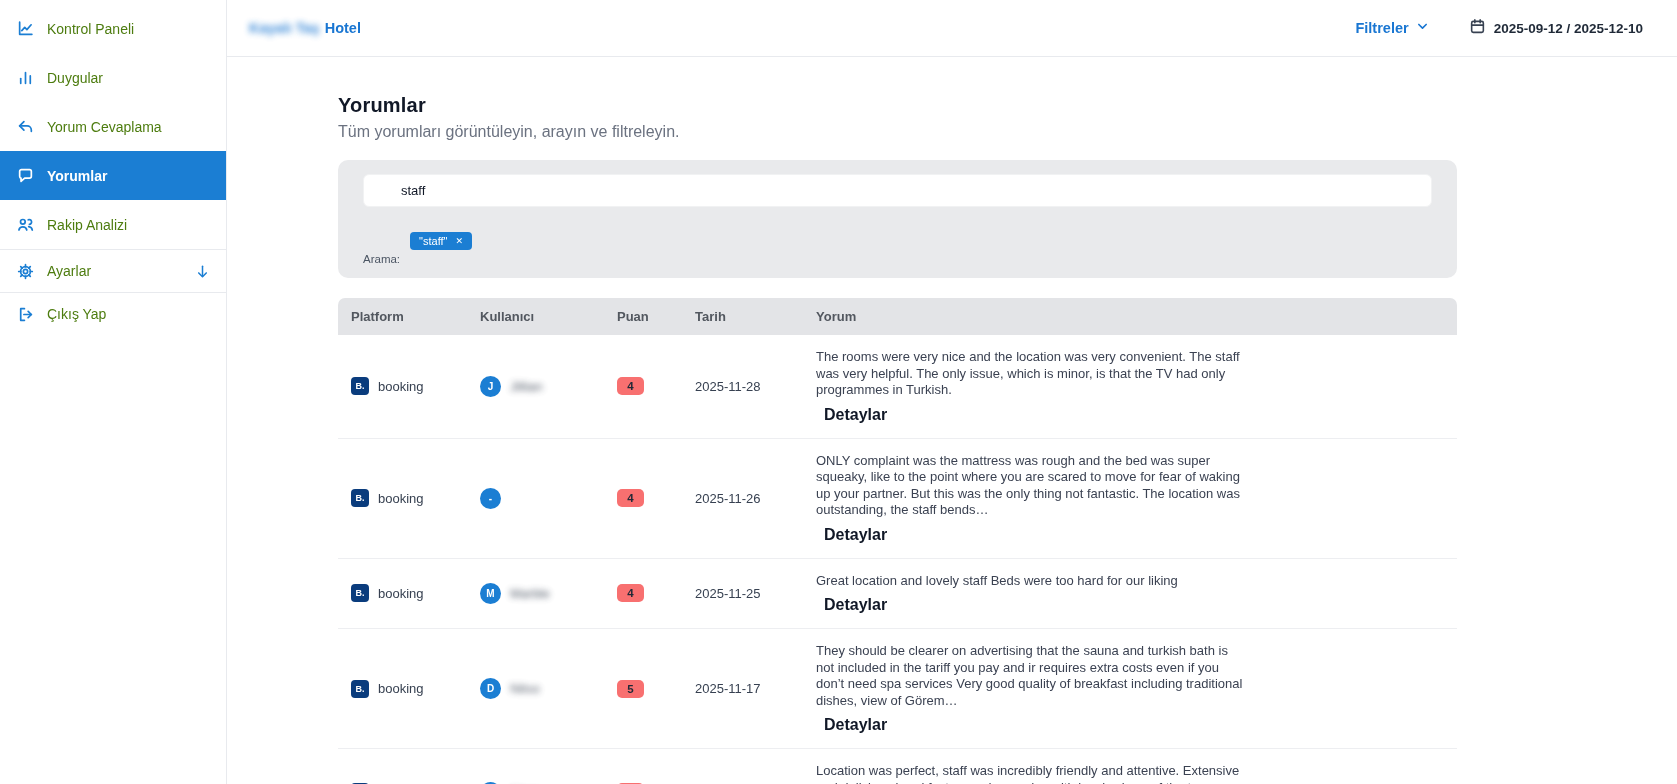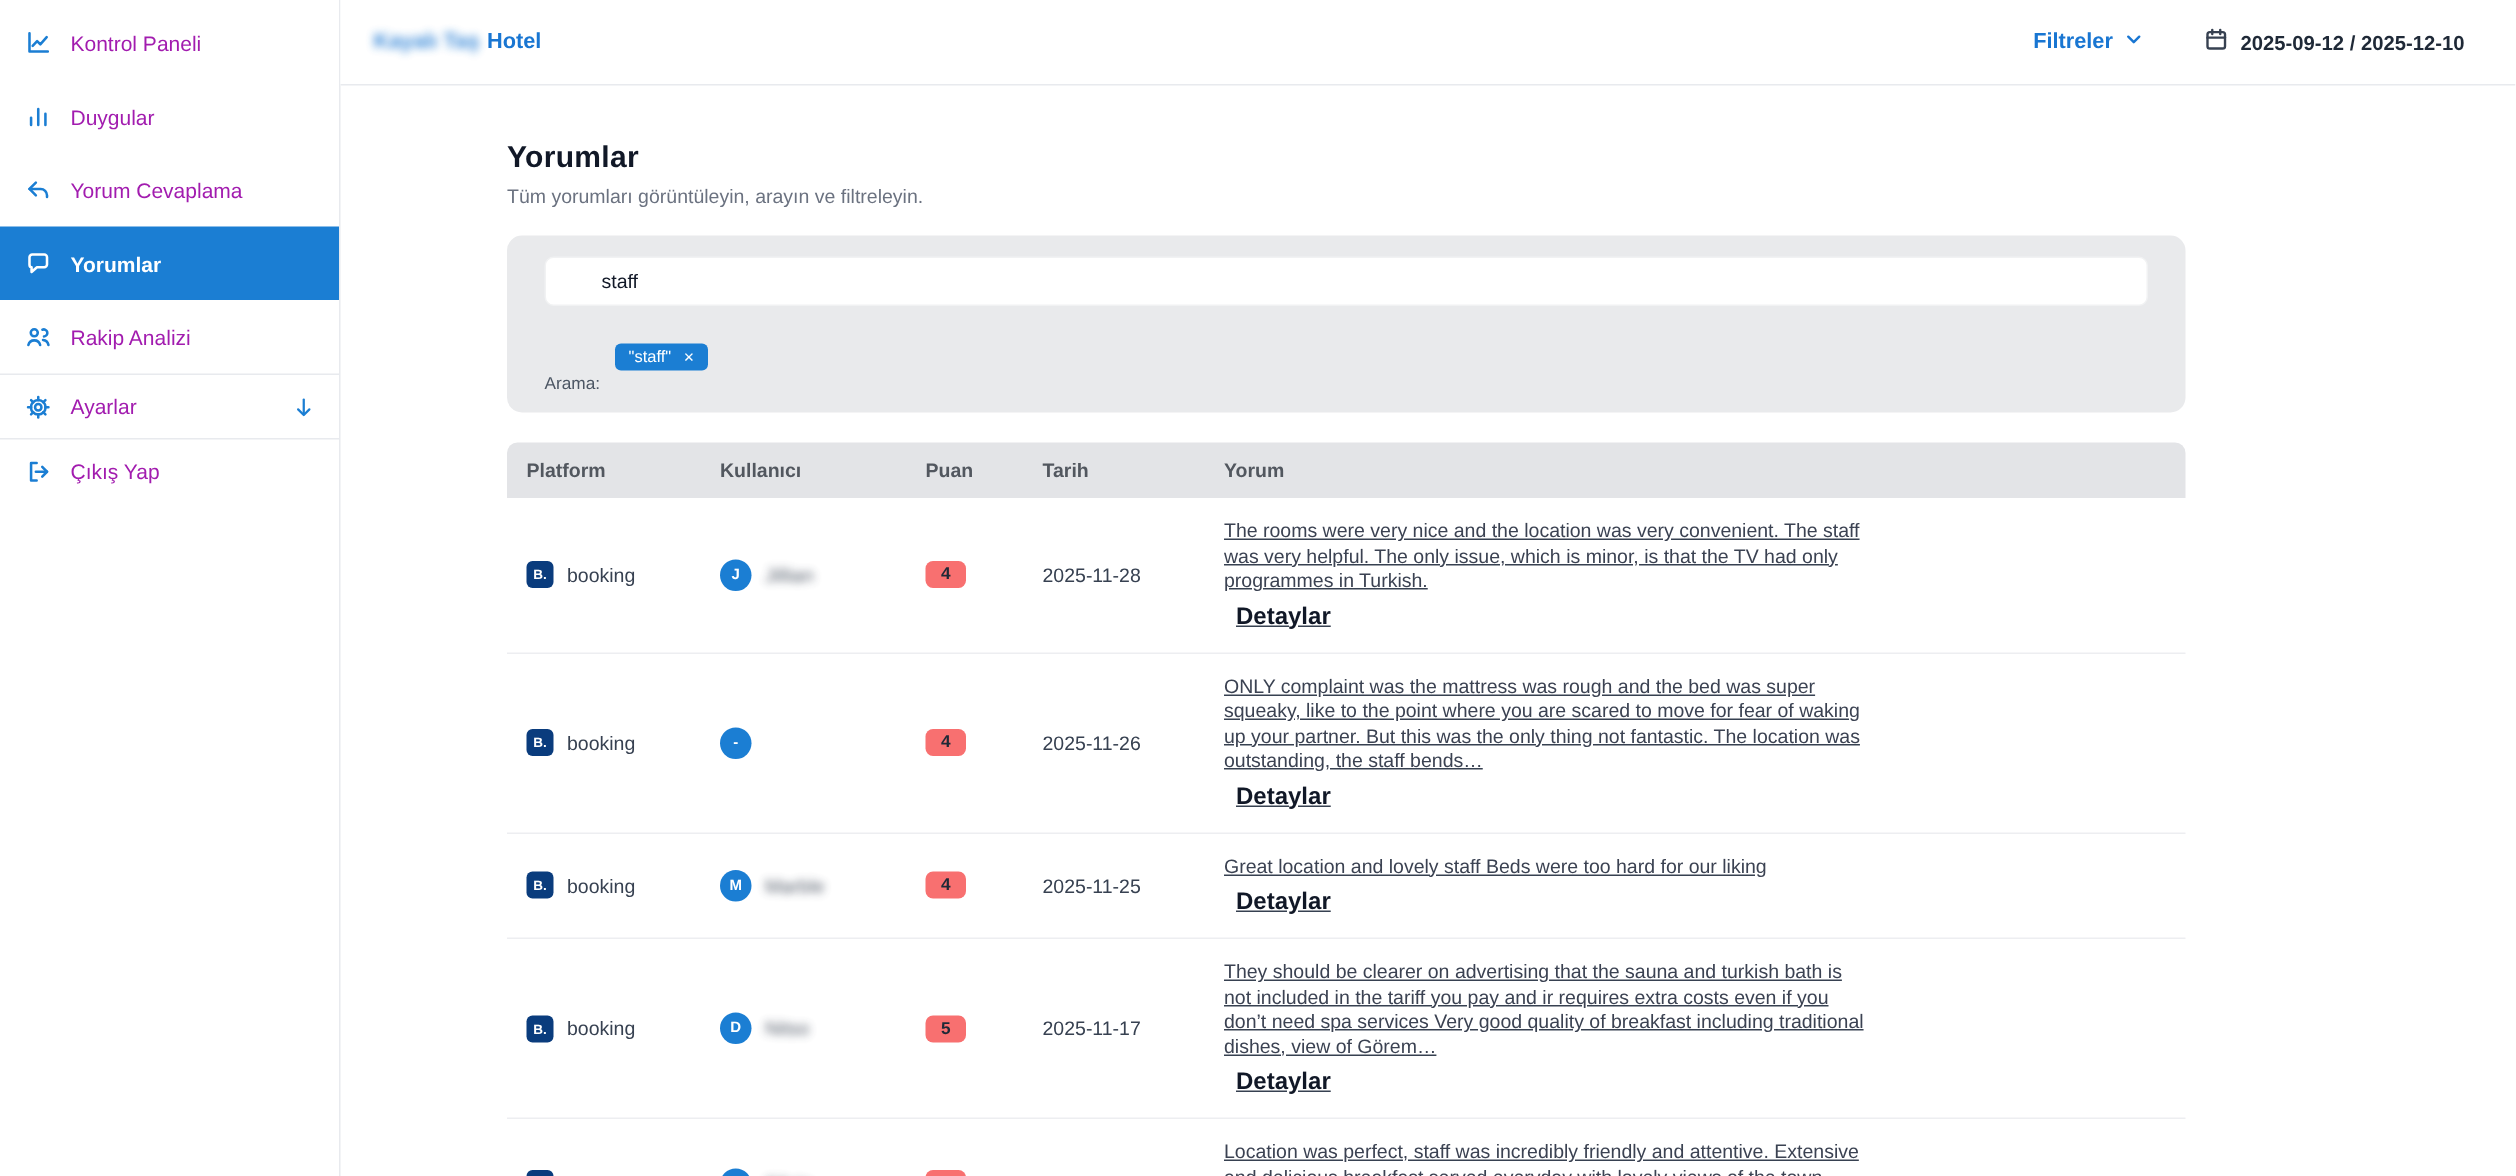--- a/index.html
+++ b/index.html
@@ -4,21 +4,21 @@
 <style>
   * { margin:0; padding:0; box-sizing:border-box; }
   html,body { width:1677px; height:784px; overflow:hidden; background:#fff;
     font-family:"Liberation Sans", sans-serif; color:#2d3748; }
   .app { display:flex; width:1677px; height:784px; }
 
   
   .sidebar { width:227px; flex:0 0 227px; background:#fff; border-right:1px solid #e8eaee;
     padding-top:4px; }
   .side-item { height:49px; display:flex; align-items:center; gap:13px; padding:0 16px;
-    font-size:14px; color:#a21caf; cursor:pointer; }
+    font-size:14px; color:#4d7c0f; cursor:pointer; }
   .side-item .sicon { width:18px; height:18px; display:flex; align-items:center; justify-content:center; }
   .side-item svg { stroke:#1b7ed3; fill:none; stroke-width:1.6; stroke-linecap:round; stroke-linejoin:round; }
   .side-item.active { background:#1b7ed3; color:#fff; font-weight:700; }
   .side-item.active svg { stroke:#fff; }
   .side-item.short { height:42px; }
   .side-divider { border-top:1px solid #e8eaee; margin:0; }
   .trail { margin-left:auto; display:flex; align-items:center; }
   .trail svg { stroke:#1b7ed3; }
 
   
@@ -28,21 +28,21 @@
   .hotel { font-size:14.5px; font-weight:700; color:#1976d2; display:flex; align-items:flex-end; gap:5px; cursor:pointer; }
   .redacted { filter:blur(3px); opacity:.85; user-select:none; }
   .topbar-right { display:flex; align-items:center; gap:40px; }
   .filters { display:flex; align-items:center; gap:7px; color:#1976d2; font-size:14.5px; font-weight:700; cursor:pointer; }
   .filters svg { stroke:#1976d2; fill:none; stroke-width:2; stroke-linecap:round; stroke-linejoin:round; }
   .daterange { display:flex; align-items:center; gap:8px; font-size:13.5px; font-weight:700; color:#1f2937; cursor:pointer; }
   .daterange svg { stroke:#374151; fill:none; stroke-width:1.5; stroke-linecap:round; }
 
   .content { flex:1; padding:37px 0 0 111px; overflow:hidden; }
   h1.page-title { font-size:20px; font-weight:700; color:#111827; letter-spacing:.2px; }
-  .subtitle { font-size:13px; color:#6b7280; margin-top:6px; }
+  .subtitle { font-size:16px; color:#6b7280; margin-top:6px; }
 
   
   .search-panel { width:1119px; background:#e9eaec; border-radius:10px; margin-top:19px; padding:14px 25px 13px; }
   .search-input { width:100%; height:33px; border:1px solid #f1f2f3; border-radius:6px; background:#fff;
     font-size:13px; color:#111827; padding:0 12px 0 37px; outline:none; font-family:"Liberation Sans",sans-serif; }
   .chips-row { display:flex; align-items:center; gap:10px; margin-top:10px; }
   .chips-label { font-size:11.5px; color:#4b5563;margin-top:36px; }
   .chip { background:#1b7ed3; color:#fff; font-size:11px; border-radius:4px; padding:3px 9px;
     display:inline-flex; align-items:center; gap:8px; cursor:pointer; }
   .chip-x { font-size:9px; cursor:pointer; line-height:1; }
@@ -56,21 +56,21 @@
     padding:12px 13px; border-bottom:1px solid #edeef1; background:#fff; }
   .cell { font-size:13px; color:#374151; }
   .platform-cell { display:flex; align-items:center; gap:9px; }
   .bbadge { width:18px; height:18px; background:#0a3c7d; color:#fff; border-radius:4px;
     font-size:9px; font-weight:700; display:flex; align-items:center; justify-content:center; }
   .user-cell { display:flex; align-items:center; gap:9px; }
   .avatar { width:21px; height:21px; border-radius:50%; background:#1b7ed3; color:#fff;
     font-size:10px; font-weight:700; display:flex; align-items:center; justify-content:center; flex:0 0 21px; }
   .score { display:inline-block; min-width:27px; text-align:center; background:#f87070; color:#1f2937;
     font-size:11.5px; font-weight:600; border-radius:5px; padding:3px 7px; }
-  .review-cell { padding:2px 0;text-decoration:underline; }
+  .review-cell { padding:2px 0; }
   .review-text { max-width:432px; font-size:13px; line-height:16.5px; color:#3b4252; }
   .detaylar { margin-top:7px; padding-left:8px; font-size:16px; font-weight:700; color:#111827;
     cursor:pointer; width:max-content; }
 </style>
 </head>
 <body>
 
 <div class="app">
 
   <aside class="sidebar">

